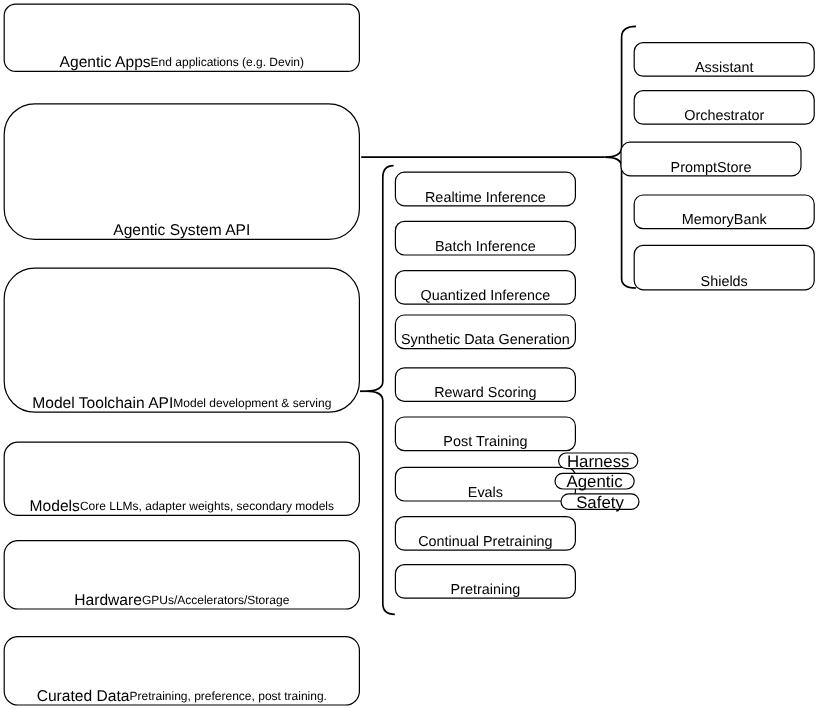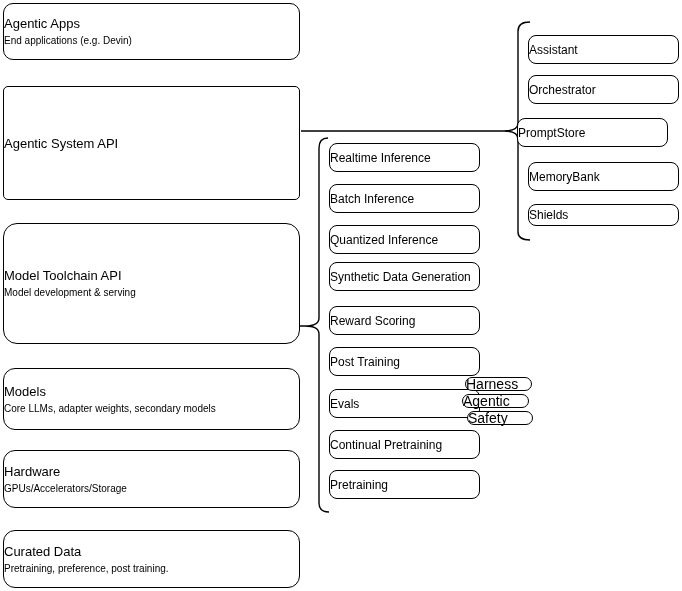--- a/index.html
+++ b/index.html
@@ -2,22 +2,22 @@
 <html><head>
 <meta charset="utf-8">
 <style>
   html,body { margin:0; padding:0; background:#ffffff; }
   .canvas {
     position:relative; width:682px; height:591px; background:#ffffff;
     font-family:"Liberation Sans", sans-serif; color:#000000; overflow:hidden;
   }
   .box {
     position:absolute; box-sizing:border-box; background:#ffffff;
-    border:1.3px solid #000000; display:flex; flex-direction:column;
-    align-items:flex-start; justify-content:center; text-align:center;
+    border:1.3px solid #000000; display:flex; flex-direction:row;
+    align-items:flex-end; justify-content:center; text-align:center;
   }
   .stack-title { font-size:13px; line-height:15px; }
   .stack-sub   { font-size:10px; line-height:12px; margin-top:4px; }
   .node  { font-size:12px; border-radius:8px; z-index:1; }
   .pill  { font-size:14px; line-height:11px; border-radius:8px; z-index:3; }
   .links { position:absolute; left:0; top:0; z-index:0; pointer-events:none; }
   .links path { fill:none; stroke:#000000; }
   .brace { stroke-width:1.4; }
   .wire  { stroke-width:1.5; }
 </style>
@@ -31,25 +31,25 @@
     <path class="wire" d="M 300 326 H 305"></path>
     <path class="brace" d="M 328 138 Q 319 138 319 148 L 319 318 Q 319 326 305 326 Q 319 326 319 334 L 319 503 Q 319 512 329 512"></path>
     <path class="brace" d="M 530 22 Q 518 22 518 31 L 518 123 Q 518 131 504 131 Q 518 131 518 139 L 518 232 Q 518 240 530 240"></path>
   </svg>
 
   <div class="box" style="left:3px;top:3px;width:297px;height:57px;border-radius:10px">
     <div class="stack-title">Agentic Apps</div>
     <div class="stack-sub">End applications (e.g. Devin)</div>
   </div>
 
-  <div class="box" style="left:3px;top:86px;width:297px;height:114px;border-radius:5px">
+  <div class="box" style="left:3px;top:86px;width:297px;height:114px;border-radius:26px">
     <div class="stack-title">Agentic System API</div>
   </div>
 
-  <div class="box" style="left:3px;top:223px;width:297px;height:121px;border-radius:14px">
+  <div class="box" style="left:3px;top:223px;width:297px;height:121px;border-radius:26px">
     <div class="stack-title">Model Toolchain API</div>
     <div class="stack-sub">Model development &amp; serving</div>
   </div>
 
   <div class="box" style="left:3px;top:368px;width:297px;height:62px;border-radius:12px">
     <div class="stack-title">Models</div>
     <div class="stack-sub">Core LLMs, adapter weights, secondary models</div>
   </div>
 
   <div class="box" style="left:3px;top:450px;width:297px;height:58px;border-radius:12px">
@@ -73,15 +73,15 @@
   <div class="box node" style="left:329px;top:470px;width:151px;height:29px">Pretraining</div>
 
   <div class="box pill" style="left:465px;top:377px;width:67px;height:14px">Harness</div>
   <div class="box pill" style="left:462px;top:394px;width:67px;height:14px">Agentic</div>
   <div class="box pill" style="left:467px;top:411px;width:66px;height:14px">Safety</div>
 
   <div class="box node" style="left:528px;top:35px;width:151px;height:29px">Assistant</div>
   <div class="box node" style="left:528px;top:75px;width:151px;height:29px">Orchestrator</div>
   <div class="box node" style="left:517px;top:118px;width:151px;height:29px">PromptStore</div>
   <div class="box node" style="left:528px;top:162px;width:151px;height:29px">MemoryBank</div>
-  <div class="box node" style="left:528px;top:204px;width:151px;height:22px">Shields</div>
+  <div class="box node" style="left:528px;top:204px;width:151px;height:38px">Shields</div>
 
 </div>
 
 </body></html>

